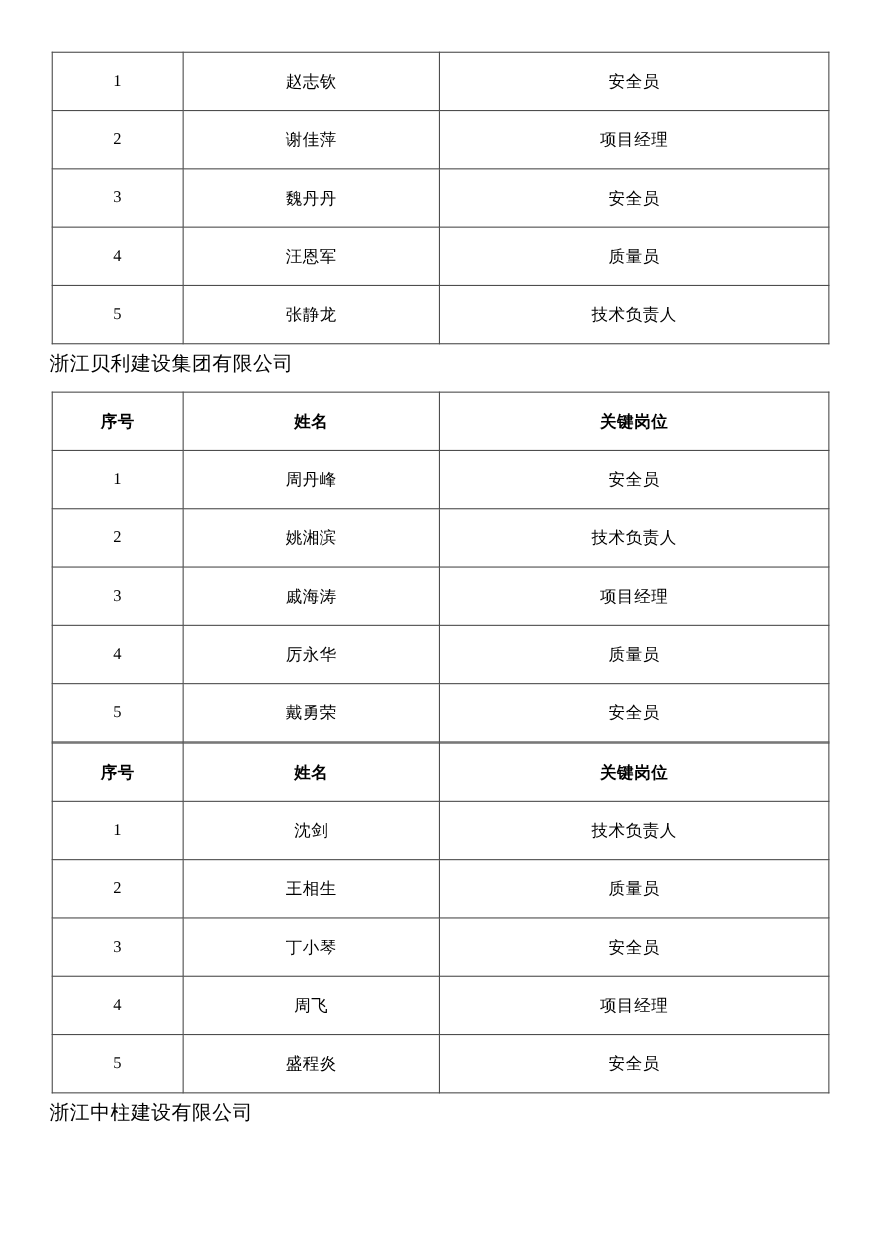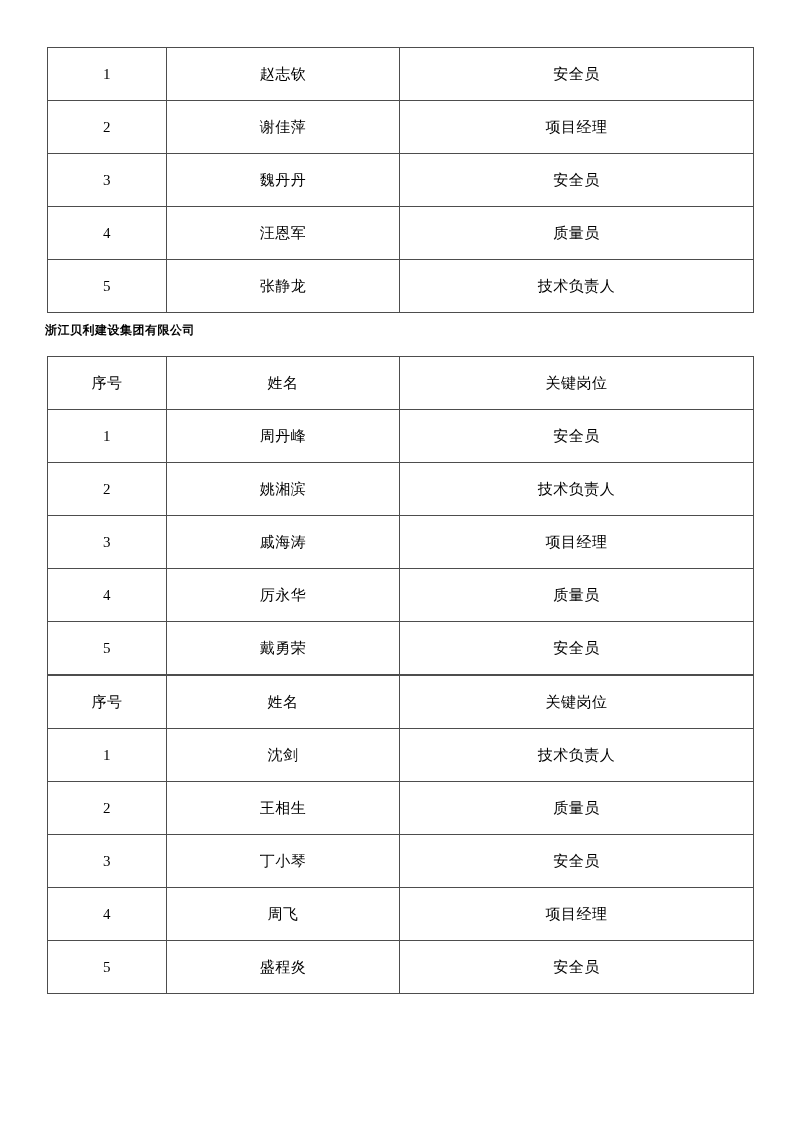--- a/index.html
+++ b/index.html
@@ -43,25 +43,25 @@
     height: 53px;
     padding: 0;
     text-align: center;
     vertical-align: middle;
     font-size: 15px;
     font-weight: normal;
     color: #000000;
     letter-spacing: 0.5px;
   }
   .ptable th {
-    font-weight: normal;
+    font-weight: bold;
   }
   .company-heading {
-    font-size: 12px;
-    font-weight: bold;
+    font-size: 18px;
+    font-weight: normal;
     line-height: 21px;
     margin: 7px 0 15px -2px;
     letter-spacing: 0.5px;
   }
 </style>
 </head>
 <body>
 
 <div class="page">
   <div class="content">
@@ -177,15 +177,16 @@
           <td>项目经理</td>
         </tr>
         <tr>
           <td>5</td>
           <td>盛程炎</td>
           <td>安全员</td>
         </tr>
       </tbody>
     </table>
 
+    <div class="company-heading">浙江中柱建设有限公司</div>
 
   </div>
 </div>
 
 </body></html>

